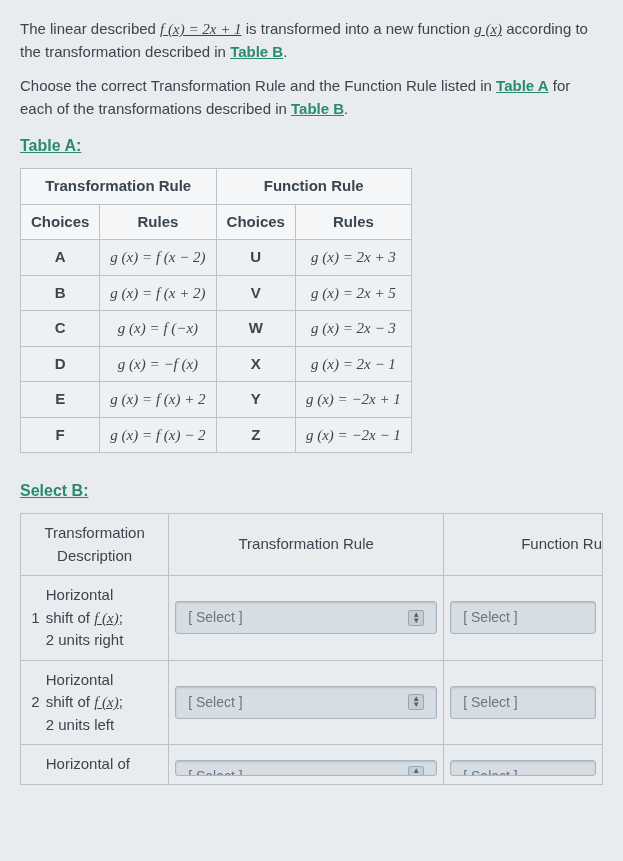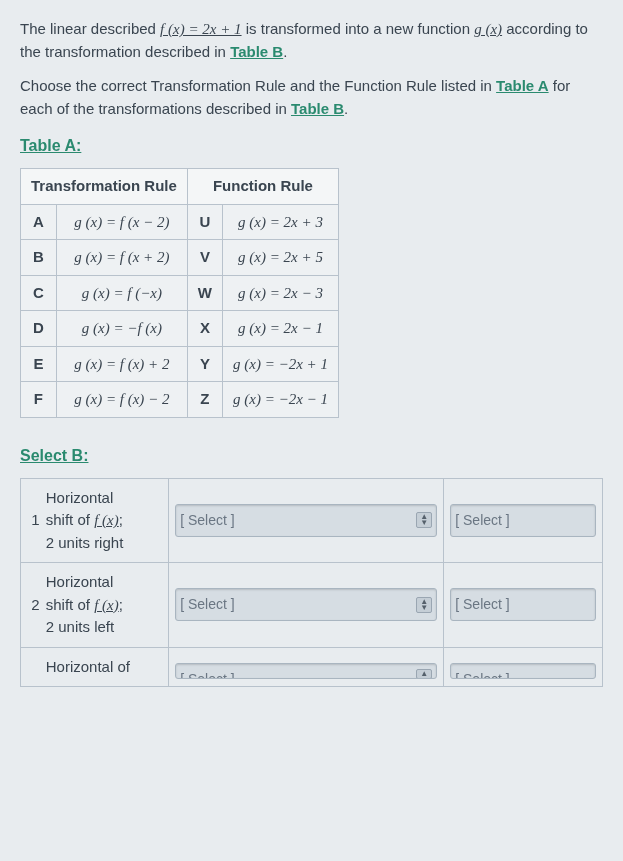--- a/index.html
+++ b/index.html
@@ -57,21 +57,21 @@
     padding-left: 2px;
     width: 120px;
   }
   .select-box {
     display: flex;
     align-items: center;
     justify-content: space-between;
     background: #d6dde3;
     border: 1px solid #a9b5c0;
     border-radius: 3px;
-    padding: 5px 4px;
+    padding: 5px 12px;
     color: #6a7683;
     font-size: 14px;
     cursor: pointer;
     box-shadow: inset 0 1px 2px rgba(0,0,0,0.15);
   }
   .select-box .stepper {
     display: flex;
     flex-direction: column;
     line-height: 6px;
     font-size: 8px;
@@ -106,20 +106,26 @@
 
 <div class="heading">Table A:</div>
 
 <table class="tbl">
   <tbody>
       <tr>
     <th colspan="2">Transformation Rule</th>
     <th colspan="2">Function Rule</th>
   </tr>
   <tr>
+    <th>Choices</th>
+    <th>Rules</th>
+    <th>Choices</th>
+    <th>Rules</th>
+  </tr>
+  <tr>
     <td><b>A</b></td>
     <td class="mrule">g (x) = f (x − 2)</td>
     <td><b>U</b></td>
     <td class="mrule">g (x) = 2x + 3</td>
   </tr>
   <tr>
     <td><b>B</b></td>
     <td class="mrule">g (x) = f (x + 2)</td>
     <td><b>V</b></td>
     <td class="mrule">g (x) = 2x + 5</td>
@@ -154,20 +160,25 @@
 <div class="heading" style="margin-top:26px;">Select B:</div>
 
 <table class="tblB">
   <colgroup>
     <col style="width:22px">
     <col style="width:118px">
     <col class="col-trule">
     <col class="col-frule">
   </colgroup>
   <tbody>
+      <tr>
+    <th colspan="2">Transformation Description</th>
+    <th>Transformation Rule</th>
+    <th class="cut" style="text-align:right; padding-right:0;">Function Ru</th>
+  </tr>
 
   <tr>
     <td class="rownum">1</td>
     <td class="desc">
       <span>Horizontal</span><br>
       <span>shift of </span><span class="math">f (x)</span><span>;</span><br>
       <span>2 units right</span>
     </td>
     <td>
       <div class="select-box">

